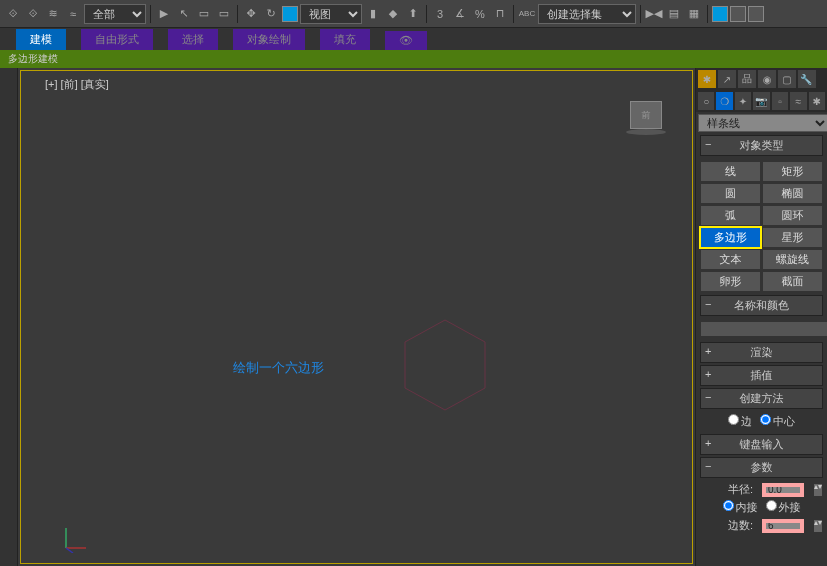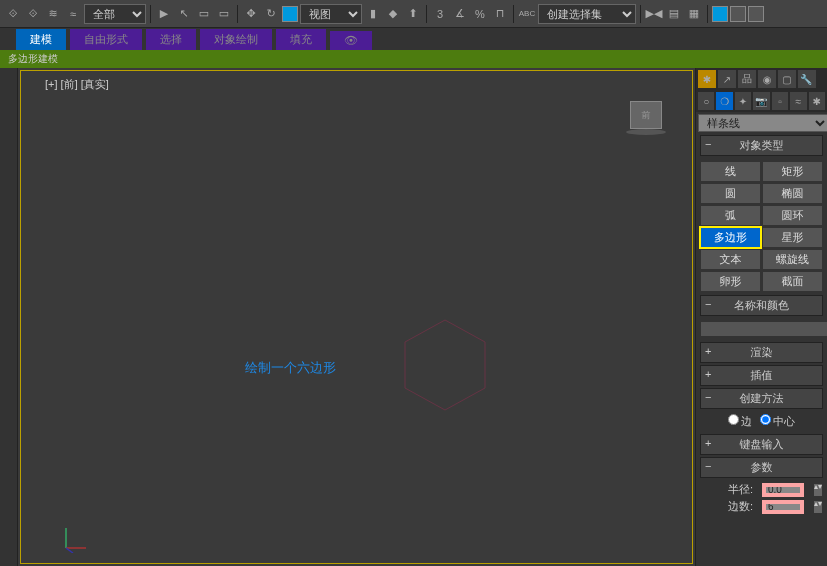--- a/index.html
+++ b/index.html
@@ -1,31 +1,31 @@
 <!DOCTYPE html>
 <html><head>
 <meta charset="utf-8">
 <style>
 *{margin:0;padding:0;box-sizing:border-box;font-family:"Microsoft YaHei",SimSun,sans-serif;font-size:11px;color:#ccc}
 body{background:#3a3a3a;width:827px;height:566px;overflow:hidden;user-select:none}
 .toolbar{background:#444;height:28px;display:flex;align-items:center;padding:2px 4px;gap:2px;border-bottom:1px solid #222}
 .tb-icon{width:18px;height:18px;display:flex;align-items:center;justify-content:center;cursor:pointer;color:#aaa}
 .tb-sep{width:1px;height:18px;background:#222;margin:0 2px}
 .tb-select{background:#333;border:1px solid #666;color:#ccc;height:20px;font-size:11px;padding:0 14px 0 4px}
-.tabs{background:#333;height:22px;display:flex;align-items:flex-end;padding-left:16px;gap:4px}
+.tabs{background:#333;height:22px;display:flex;align-items:flex-end;padding-left:16px;gap:15px}
 .tab{padding:3px 14px;background:#4c1d95;color:#888;cursor:pointer;font-size:11px}
 .tab.active{background:#0066bb;color:#fff}
 .subtab{background:#4d7c0f;height:18px;padding:2px 8px;color:#ccc;font-size:10px}
 .main{display:flex;height:calc(100% - 68px)}
 .left-strip{width:18px;background:#333;display:flex;flex-direction:column;gap:4px;padding-top:4px;border-right:1px solid #222}
 .viewport{flex:1;background:#3a3a3a;border:1px solid #bba000;position:relative;margin:2px}
 .vp-label{position:absolute;top:6px;left:24px;color:#ccc;font-size:11px}
 .vp-cube{position:absolute;top:30px;right:30px;width:32px;height:28px;background:#666;border:1px solid #888;display:flex;align-items:center;justify-content:center;color:#999;font-size:9px}
 .vp-cube-base{position:absolute;top:58px;right:26px;width:40px;height:6px;background:#555;border-radius:50%}
-.vp-text{position:absolute;top:288px;left:224px;color:#1e88e5;font-size:13px}
+.vp-text{position:absolute;top:288px;left:212px;color:#1e88e5;font-size:13px}
 .hexagon{position:absolute;top:244px;left:374px;width:100px;height:100px}
 .axis{position:absolute;bottom:10px;left:40px;width:30px;height:30px}
 .panel{width:132px;background:#333;display:flex;flex-direction:column;overflow-y:auto;border-left:1px solid #222}
 .panel-tabs{display:flex;gap:2px;padding:2px;background:#2a2a2a}
 .panel-tab{width:18px;height:18px;background:#444;color:#aaa;display:flex;align-items:center;justify-content:center;cursor:pointer;font-size:10px}
 .panel-tab.active{background:#bb8800}
 .panel-row{display:flex;gap:2px;padding:2px;background:#2a2a2a}
 .panel-dd{width:100%;background:#888;border:1px solid #555;height:18px;padding:0 14px 0 4px;font-size:11px;color:#222;margin:2px}
 .rollout-head{background:#444;color:#ccc;text-align:center;padding:2px 0;font-size:11px;border:1px solid #222;margin:1px 4px;position:relative}
 .rollout-head .sign{position:absolute;left:4px;top:2px}
@@ -172,20 +172,24 @@
 
     <div class="rollout-head"><span class="sign">+</span><span>键盘输入</span></div>
 
     <div class="rollout-head"><span class="sign">−</span><span>参数</span></div>
     <div class="rollout-body">
       <div class="spinner-row">
         <label>半径:</label>
         <input class="spinner" value="0.0" style="">
         <span class="spinner-btns">▴▾</span>
       </div>
+      <div class="radio-row">
+        <label><input type="radio" name="ic" checked="" style=""><span>内接</span></label>
+        <label><input type="radio" name="ic" style=""><span>外接</span></label>
+      </div>
       <div class="spinner-row">
         <label>边数:</label>
         <input class="spinner" value="6" style="">
         <span class="spinner-btns">▴▾</span>
       </div>
 
     </div>
   </div>
 </div>
 

